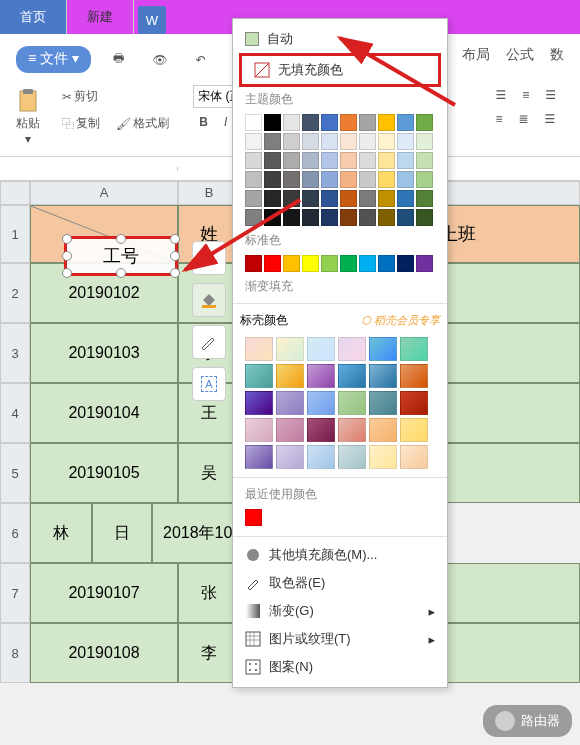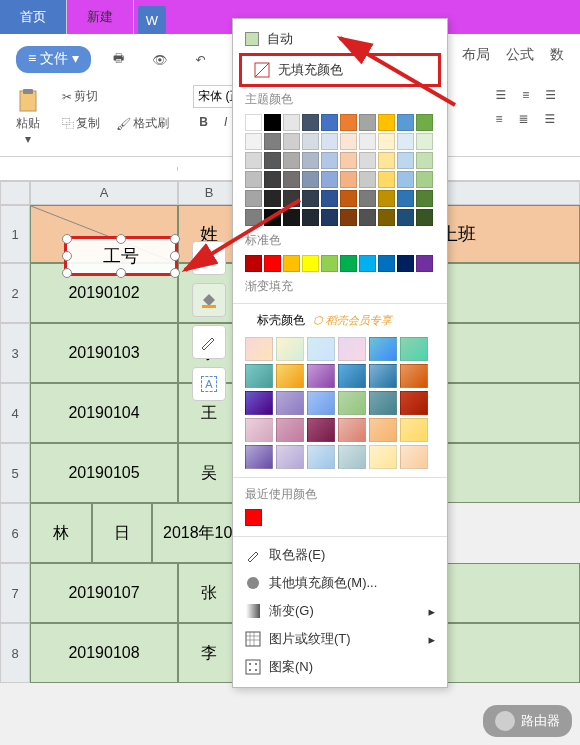--- a/index.html
+++ b/index.html
@@ -51,21 +51,21 @@
 
 .color-popup { position: absolute; left: 232px; top: 18px; width: 216px; background: #fff; border: 1px solid #bbb; box-shadow: 2px 2px 8px rgba(0,0,0,0.2); z-index: 30; padding: 6px 0; }
 .popup-row { padding: 5px 12px; display: flex; align-items: center; gap: 8px; font-size: 13px; color: #333; }
 .nofill-btn { border: 3px solid #d92020; margin: 0 6px; }
 .sect-label { font-size: 12px; color: #888; padding: 4px 12px; }
 .swatch-grid { display: grid; grid-template-columns: repeat(10, 17px); gap: 2px; padding: 2px 12px; }
 .swatch { width: 17px; height: 17px; border: 1px solid rgba(0,0,0,0.15); }
 .grad-grid { display: grid; grid-template-columns: repeat(6, 28px); gap: 3px; padding: 4px 12px; }
 .grad { width: 28px; height: 24px; border: 1px solid rgba(0,0,0,0.1); }
 .recent-row { display:flex; gap:4px; padding: 2px 12px 6px; }
-.premium-row { display: flex; align-items: center; padding: 4px 24px; font-size: 12px; gap: 8px; }
+.premium-row { display: flex; justify-content: space-between; align-items: center; padding: 4px 7px; font-size: 12px; gap: 8px; }
 .premium-badge { color: #f0a030; font-size: 11px; font-style: italic; }
 .divider { height:1px; background:#e0e0e0; margin:4px 0; }
 
 .arrow-svg { position: absolute; z-index: 40; pointer-events: none; }
 
 .watermark { position: absolute; right: 8px; bottom: 8px; background: rgba(0,0,0,0.35); color: #fff; padding: 6px 12px; border-radius: 14px; font-size: 13px; display: flex; align-items: center; gap: 6px; z-index: 50; }
 .wm-circle { width: 20px; height: 20px; border-radius: 50%; background: rgba(255,255,255,0.5); }
 </style>
 </head>
 <body>
@@ -362,29 +362,29 @@
       <div class="grad" style="background: linear-gradient(135deg, rgb(252, 229, 205), rgb(249, 203, 156));"></div>
     </div>
   <div class="divider"></div>
   <div class="sect-label">最近使用颜色</div>
   <div class="recent-row">
       <span class="swatch" style="background:#ff0000"></span>
     </div>
   <div class="divider"></div>
   <div class="popup-row">
     <svg width="16" height="16">
+        <circle cx="8" cy="8" r="6" fill="#888"></circle>
+      </svg>
+    <span>其他填充颜色(M)...</span>
+  </div>
+  <div class="popup-row">
+    <svg width="16" height="16">
         <path d="M3 13 L11 5 L13 7 L5 15 Z" fill="none" stroke="#555"></path>
       </svg>
     <span>取色器(E)</span>
-  </div>
-  <div class="popup-row">
-    <svg width="16" height="16">
-        <circle cx="8" cy="8" r="6" fill="#888"></circle>
-      </svg>
-    <span>其他填充颜色(M)...</span>
   </div>
   <div class="popup-row">
     <svg width="16" height="16">
         <rect x="1" y="1" width="14" height="14" fill="url(#g1)"></rect>
         <defs>
           <linearGradient id="g1">
             <stop offset="0" stop-color="#fff"></stop>
             <stop offset="1" stop-color="#555"></stop>
           </linearGradient>
         </defs>

